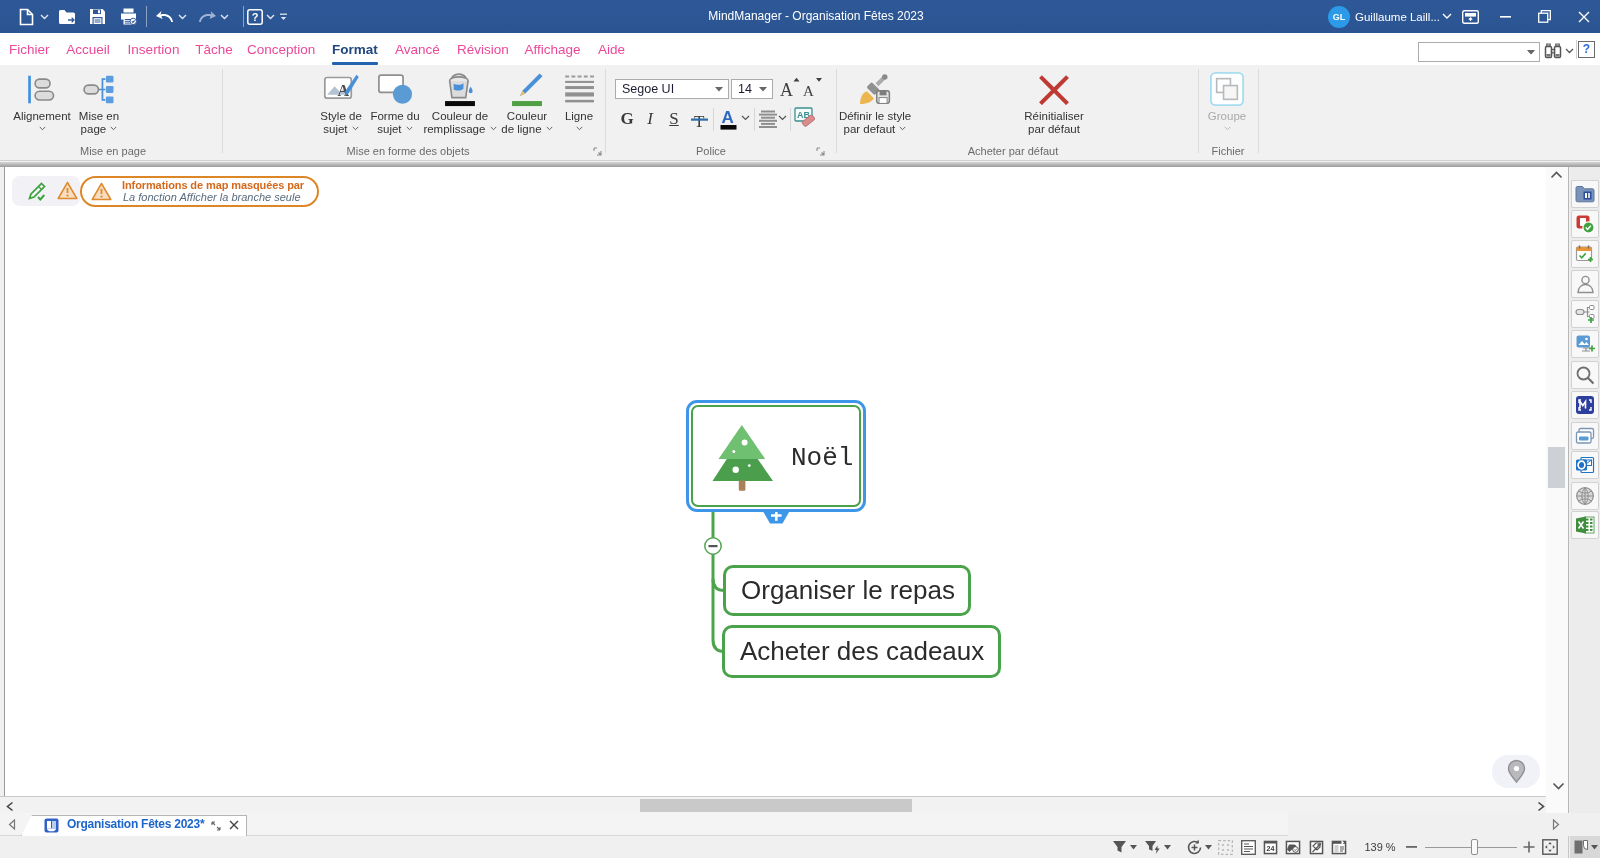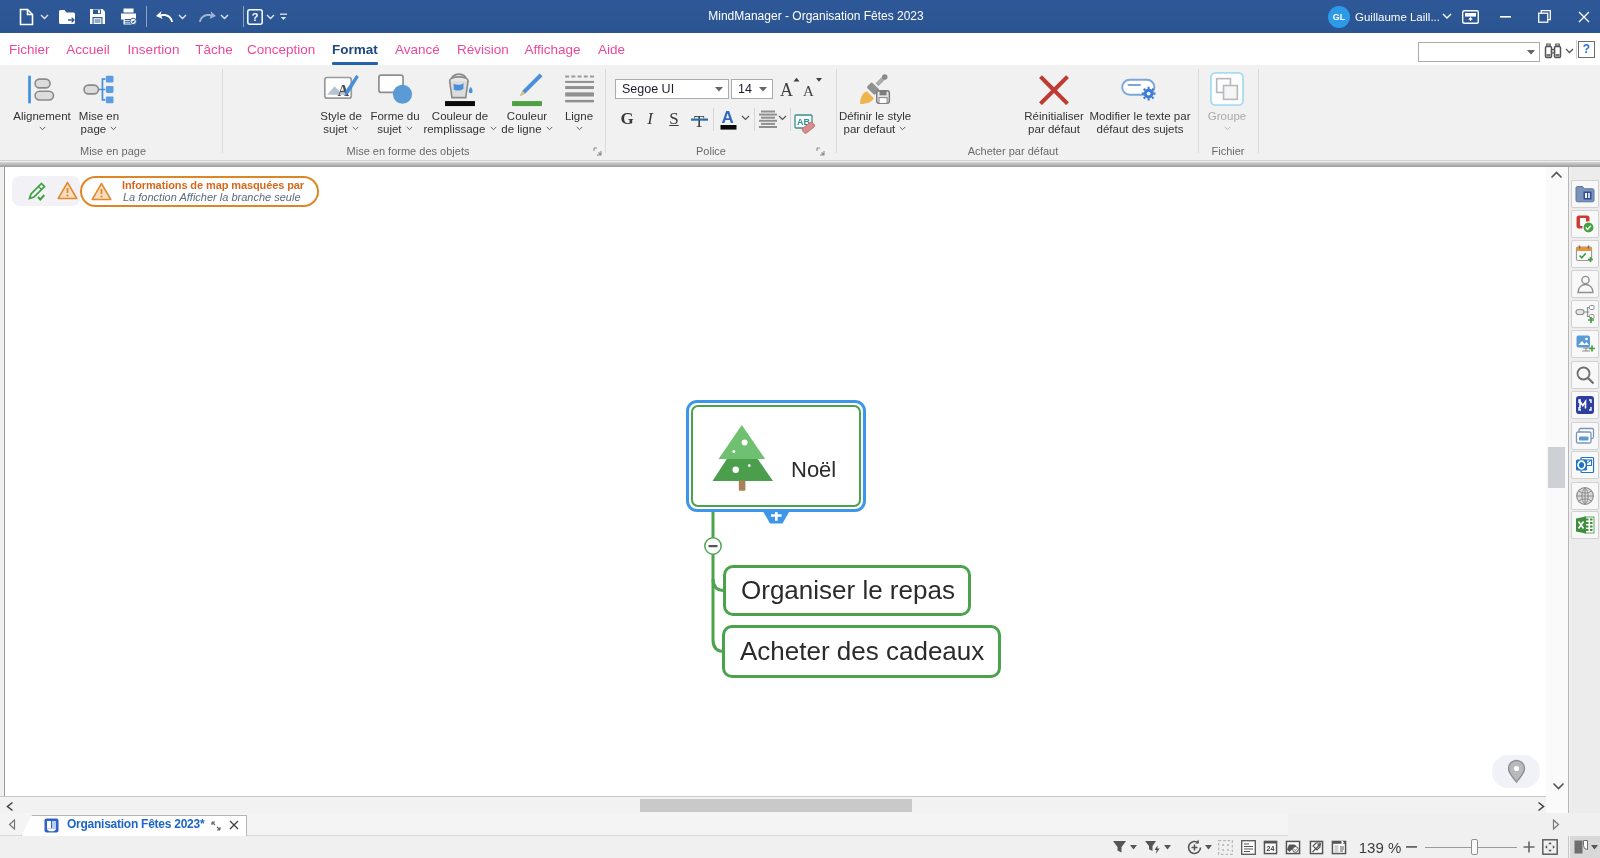--- a/index.html
+++ b/index.html
@@ -326,21 +326,21 @@
           <rect x="2" y="12.9" width="14" height="2" fill="#8f8f8f"></rect>
           <rect x="0" y="16" width="18" height="2" fill="#8f8f8f"></rect>
         </svg>
       </div>
     <div style="position:absolute;left:778px;top:50px;">
         <svg width="9" height="6" viewBox="0 0 9 6">
           <path d="M1 1 l3.5 3.5 L8 1" stroke="#555" stroke-width="1.2" fill="none"></path>
         </svg>
       </div>
     <div style="position:absolute;left:790px;top:43px;width:1px;height:23px;background:#d6d6d6;"></div>
-    <div style="position:absolute;left:794px;top:49px;">
+    <div style="position:absolute;left:794px;top:42px;">
         <svg width="22" height="24" viewBox="0 0 22 24">
           <rect x="1" y="1" width="17" height="13" rx="1" fill="#f4fbfb" stroke="#3d8f8f" stroke-width="1.3"></rect>
           <text x="3" y="11" font-size="9px" font-weight="bold" fill="#3d8f8f" font-family="Liberation Sans">AB</text>
           <rect x="8" y="11" width="13" height="6" rx="2" transform="rotate(-38 14 14)" fill="#d88c8c" stroke="#b86c6c" stroke-width="0.8"></rect>
         </svg>
       </div>
     <div class="rsep" style="left:836px;"></div>
 
     <div class="rbtn" style="left:834px;width:82px;">
       <span class="ric">
@@ -358,36 +358,20 @@
           <path d="M1 1 l3.5 3.5 L8 1" stroke="#555" stroke-width="1.2" fill="none"></path>
         </svg>
     </div>
     <div class="rbtn" style="left:1015px;width:78px;">
       <span class="ric">
           <svg width="30" height="28" viewBox="0 0 30 28">
             <path d="M4.5 2 L15 12.5 L25.5 2 L28 4.5 L17.5 15 L28 25.5 L25.5 28 L15 17.5 L4.5 28 L2 25.5 L12.5 15 L2 4.5z" fill="#bf3a32"></path>
           </svg>
         </span>
       Réinitialiser<br>par défaut
-    </div>
-    <div class="rbtn" style="left:1081px;width:118px;">
-      <span class="ric">
-          <svg width="34" height="28" viewBox="0 0 34 28">
-            <rect x="1.5" y="6" width="28" height="13" rx="6.5" fill="#fff" stroke="#7da7d9" stroke-width="1.7"></rect>
-            <path d="M7 10.5 h10" stroke="#7da7d9" stroke-width="1.7" stroke-linecap="round"></path>
-            <g transform="translate(24.5,18)">
-              <circle cx="0" cy="0" r="4.2" fill="#3a7bd5"></circle>
-              <circle cx="0" cy="0" r="1.7" fill="#f1f1f2"></circle>
-              <g stroke="#3a7bd5" stroke-width="1.8">
-                <path d="M0 -6 V-4 M0 6 V4 M-6 0 H-4 M6 0 H4 M-4.3 -4.3 L-2.9 -2.9 M4.3 4.3 L2.9 2.9 M-4.3 4.3 L-2.9 2.9 M4.3 -4.3 L2.9 -2.9"></path>
-              </g>
-            </g>
-          </svg>
-        </span>
-      Modifier le texte par<br>défaut des sujets
     </div>
     <div class="rsep" style="left:1198px;"></div>
     <div class="rbtn dis" style="left:1202px;width:50px;">
       <span class="ric">
           <svg width="30" height="30" viewBox="0 0 30 30">
             <rect x="1" y="1" width="28" height="28" rx="4" fill="#fdfeff" stroke="#a8dcf0" stroke-width="1.6"></rect>
             <rect x="6" y="6" width="12" height="12" fill="none" stroke="#b9b9b9" stroke-width="1.4"></rect>
             <rect x="12" y="12" width="12" height="12" fill="#f6f6f6" stroke="#b9b9b9" stroke-width="1.4"></rect>
           </svg>
         </span>
@@ -442,21 +426,21 @@
     </div>
     <svg style="position:absolute;left:707px;top:256px;" width="66" height="68" viewBox="0 0 66 68">
       <path d="M29.8 13 L61 58 H0.5 z" fill="#4a9e4c"></path>
       <path d="M29.8 2 L53.2 36 H6.5 z" fill="#6fc070"></path>
       <rect x="26.8" y="57.5" width="6.6" height="10.3" rx="1.2" fill="#a8805a"></rect>
       <circle cx="32.6" cy="19.5" r="3" fill="#fff"></circle>
       <circle cx="21.8" cy="28.4" r="1.5" fill="#fff"></circle>
       <circle cx="23.7" cy="46.8" r="3.2" fill="#fff"></circle>
       <circle cx="37.3" cy="42.6" r="1.4" fill="#fff"></circle>
     </svg>
-    <div style="position:absolute;left:786px;top:288px;width:70px;height:30px;font-size:22px;color:#2b2b2b;line-height:30px;">Noël</div>
+    <div style="position:absolute;left:786px;top:276px;width:70px;height:30px;font-size:26px;color:#2b2b2b;line-height:30px;font-family:Liberation Mono, monospace;">Noël</div>
     <div style="position:absolute;left:718px;top:398px;width:248px;height:51px;border:3px solid #4aa34a;border-radius:10px;background:#fff;display:flex;align-items:center;padding-left:15px;font-size:26px;color:#2b2b2b;">Organiser le repas</div>
     <div style="position:absolute;left:717px;top:458px;width:279px;height:53px;border:3px solid #4aa34a;border-radius:10px;background:#fff;display:flex;align-items:center;padding-left:15px;font-size:26px;color:#2b2b2b;">Acheter des cadeaux</div>
     <div style="position:absolute;left:1487px;top:588px;width:48px;height:33px;background:#f1f1f8;border-radius:16px;"></div>
     <svg style="position:absolute;left:1502px;top:592px;" width="19" height="25" viewBox="0 0 19 25">
         <path d="M9.5 1.5 a8 8 0 0 1 8 8 c0 5 -5 9.5 -8 13.5 c-3 -4 -8 -8.5 -8 -13.5 a8 8 0 0 1 8 -8z" fill="#b9b9bd" stroke="#8f8f93" stroke-width="1.4"></path>
         <circle cx="9.5" cy="9.5" r="2.6" fill="#fff"></circle>
       </svg>
   </div>
   <div id="vscroll">
     <svg style="position:absolute;left:4px;top:4px;" width="13" height="8" viewBox="0 0 13 8">
@@ -668,21 +652,21 @@
       </div>
     <div class="sico" style="left:1330px;width:18px;">
         <svg width="16" height="15" viewBox="0 0 16 15">
           <rect x="0.7" y="0.7" width="14.6" height="13.6" fill="#555"></rect>
           <rect x="2.2" y="3.8" width="11.6" height="9" fill="#fff"></rect>
           <rect x="3.5" y="5" width="4" height="7.8" fill="#d0d0d0"></rect>
           <path d="M9 7 h4 M9 9 h4 M9 11 h3" stroke="#555" stroke-width="1"></path>
           <path d="M10.5 0 l2.5 2.5 -2.5 2.5" fill="#fff"></path>
         </svg>
       </div>
-    <div class="sico" style="left:1358px;width:44px;font-size:15px;color:#3c3c3c;white-space:nowrap;">139 %</div>
+    <div class="sico" style="left:1358px;width:44px;font-size:11px;color:#3c3c3c;white-space:nowrap;">139 %</div>
     <div class="sico" style="left:1404px;width:14px;">
         <svg width="11" height="2" viewBox="0 0 11 2">
           <rect width="11" height="1.8" fill="#666"></rect>
         </svg>
       </div>
     <div style="position:absolute;left:1425px;top:11px;width:92px;height:1px;background:#9a9a9a;"></div>
     <div style="position:absolute;left:1471px;top:3px;width:7px;height:16px;background:#fafafa;border:1px solid #8f8f8f;border-radius:2px;"></div>
     <div class="sico" style="left:1522px;width:14px;">
         <svg width="12" height="12" viewBox="0 0 12 12">
           <path d="M6 0.5 v11 M0.5 6 h11" stroke="#666" stroke-width="1.6"></path>

